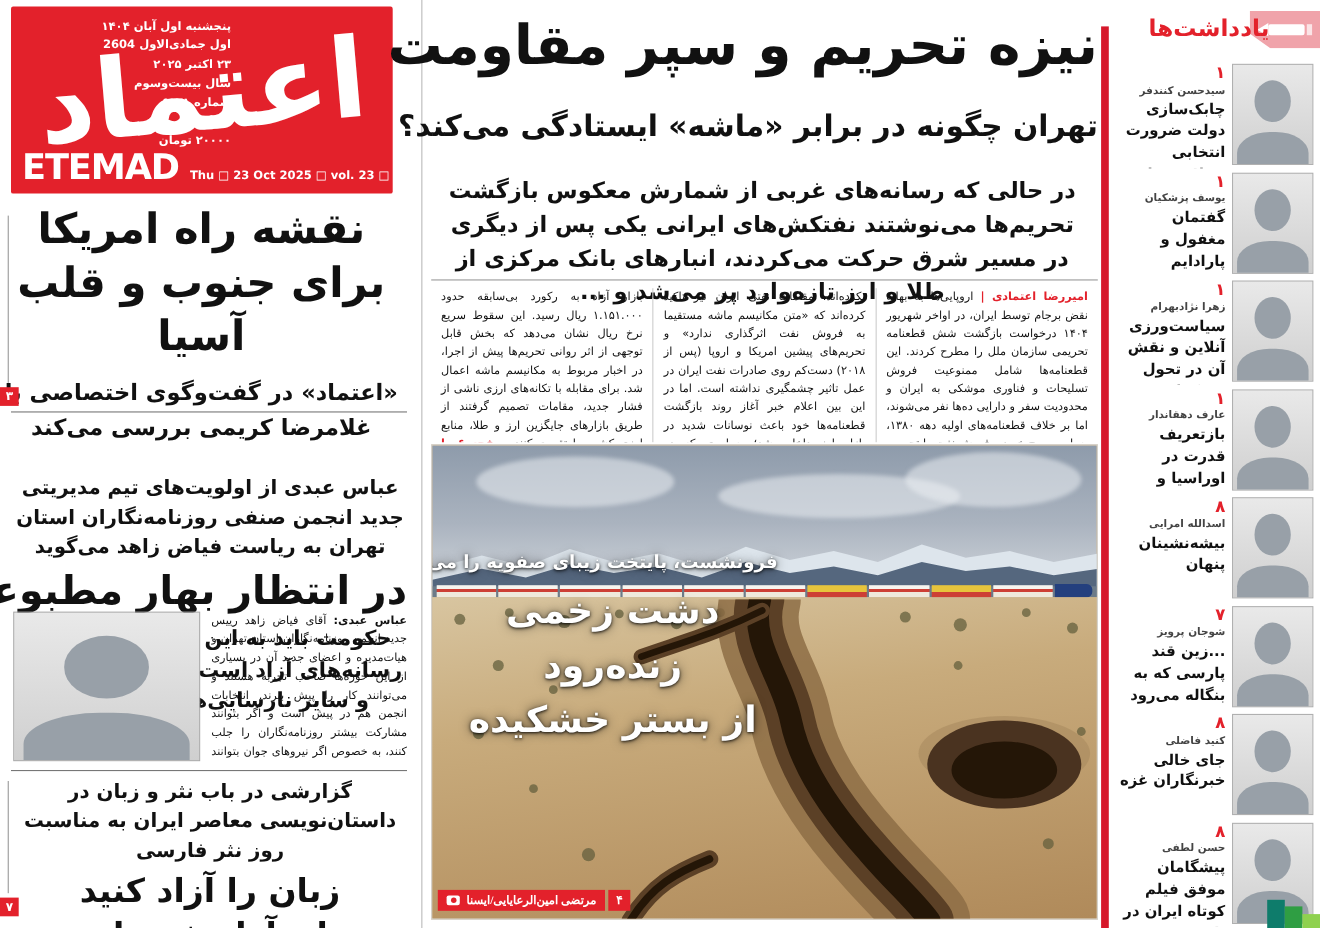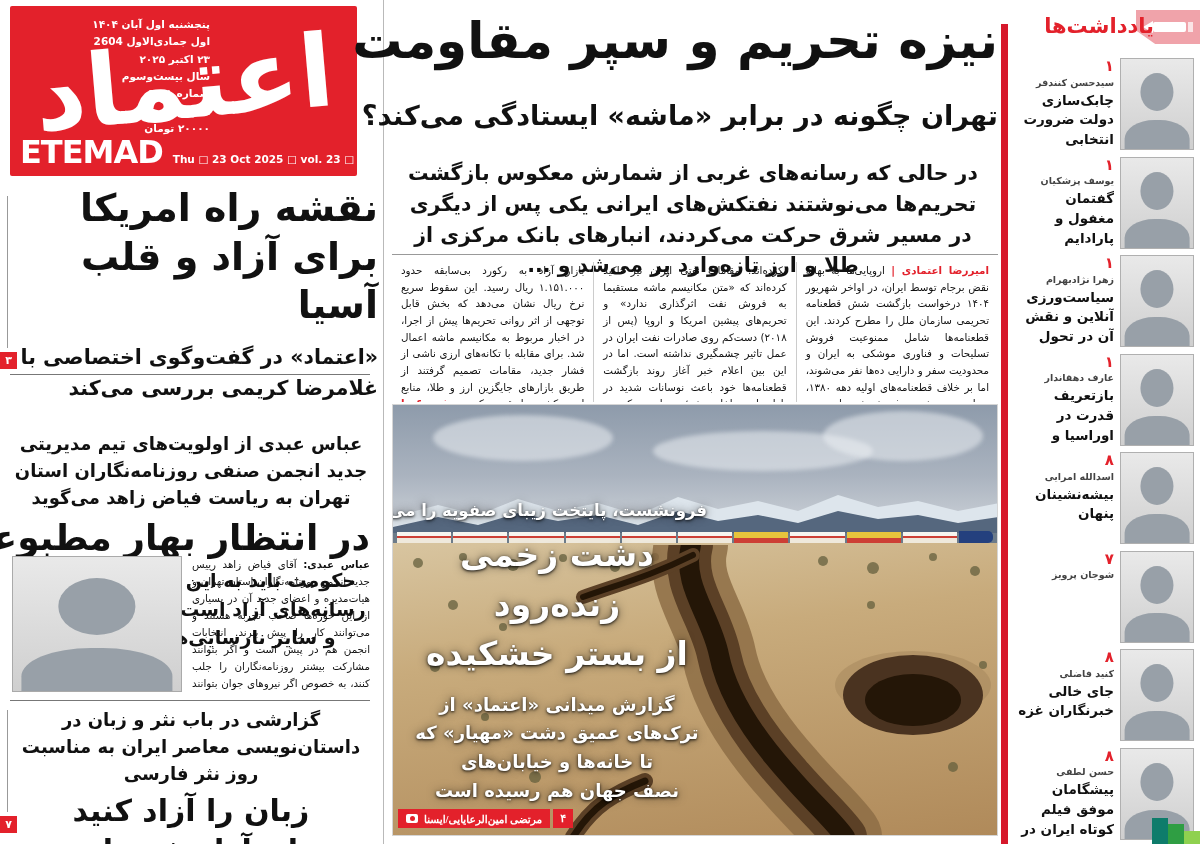--- a/index.html
+++ b/index.html
@@ -13,21 +13,21 @@
   .m-logo{position:absolute;left:50%;top:46%;transform:translate(-50%,-50%) rotate(-5deg);
           color:#fff;font-size:100px;font-weight:bold;line-height:1;white-space:nowrap;}
   .m-dates{position:absolute;left:60px;top:10px;width:140px;direction:rtl;text-align:right;
            color:#fff;font-size:10.5px;font-weight:bold;line-height:1.65;}
   .m-bottom{position:absolute;left:10px;right:8px;bottom:5px;display:flex;align-items:baseline;gap:10px;color:#fff;}
   .m-en{font-size:32px;font-weight:bold;letter-spacing:-1px;}
   .m-info{font-size:10.5px;font-weight:bold;white-space:nowrap;}
 
   
   .lcol-divider{left:383px;top:0;height:844px;border-left:1px solid #b9b9b9;}
-  .story1{left:20px;top:184px;width:358px;text-align:right;}
+  .story1{left:4px;top:184px;width:358px;text-align:center;}
   .s1-h{font-size:38px;font-weight:800;line-height:1.28;}
   .s1-sub{margin-top:12px;font-size:20.5px;font-weight:bold;line-height:1.5;}
   .hrule{left:10px;width:360px;border-top:1.5px solid #777;height:0;}
   .story2{left:12px;top:382px;width:358px;text-align:center;margin-top:48px;}
   .kicker{font-size:18px;font-weight:bold;line-height:1.5;}
   .s2-h{margin-top:6px;font-size:36px;font-weight:800;white-space:nowrap;}
   .s2-sub{margin-top:8px;font-size:19px;font-weight:bold;line-height:1.5;}
   .quote-row{left:12px;top:556px;width:358px;height:136px;display:flex;gap:10px;}
   .quote-photo{width:168px;height:134px;border:1px solid #aaa;flex:none;}
   .quote-text{flex:1;direction:rtl;text-align:justify;font-size:10.3px;line-height:1.65;overflow:hidden;}
@@ -121,21 +121,21 @@
       <span class="m-en">ETEMAD</span>
       <span class="m-info">Thu □ 23 Oct 2025 □ vol. 23 □ No.6171 □ 8 Pages □ 200000 Rials</span>
     </div>
   </div>
 
   <div class="abs lcol-divider"></div>
 
   <div class="abs story1 rtl">
     <div class="s1-h">
       <div>نقشه راه امریکا</div>
-      <div>برای آزاد و قلب آسیا</div>
+      <div>برای جنوب و قلب آسیا</div>
     </div>
     <div class="s1-sub">«اعتماد» در گفت‌وگوی اختصاصی با غلامرضا کریمی بررسی می‌کند</div>
   </div>
   <div class="abs vline" style="top:196px;height:152px;"></div>
   <div class="abs badge" style="left:0;top:352px;">۳</div>
 
   <div class="abs hrule" style="top:374px;"></div>
 
   <div class="abs story2 rtl">
     <div class="kicker">عباس عبدی از اولویت‌های تیم مدیریتی جدید انجمن صنفی روزنامه‌نگاران استان تهران به ریاست فیاض زاهد می‌گوید</div>
@@ -238,27 +238,20 @@
       <path d="M180,292 C200,260 222,248 252,236" stroke="#241607" stroke-width="7" fill="none" stroke-linecap="round"></path>
     </svg>
     <div class="overlay">
       <div class="ov-kicker">فرونشست، پایتخت زیبای صفویه را می‌بلعد</div>
       <div class="ov-head">
 
       <div>دشت زخمی</div>
           <div>زنده‌رود</div>
           <div>از بستر خشکیده</div>
         </div>
-      <div class="ov-deck">
-
-      <div>گزارش میدانی «اعتماد» از</div>
-          <div>ترک‌های عمیق دشت «مهیار» که</div>
-          <div>تا خانه‌ها و خیابان‌های</div>
-          <div>نصف جهان هم رسیده است</div>
-        </div>
     </div>
     <div class="credit">
       <div class="credit-text">
         <span>مرتضی امین‌الرعایایی/ایسنا</span>
         <span class="cam"></span>
       </div>
       <div class="credit-num">۴</div>
     </div>
   </div>
 
@@ -318,20 +311,21 @@
             <div class="sb-author">اسدالله امرایی</div>
             <div class="sb-t">بیشه‌نشینان پنهان</div>
           </div>
           <div class="sb-photo avatar"></div>
         </div>
 
         <div class="sb-item">
           <div class="sb-text">
             <div class="sb-num">۷</div>
             <div class="sb-author">شوجان پرویز</div>
+            <div class="sb-t">...زین قند پارسی که به بنگاله می‌رود</div>
           </div>
           <div class="sb-photo avatar"></div>
         </div>
 
         <div class="sb-item">
           <div class="sb-text">
             <div class="sb-num">۸</div>
             <div class="sb-author">کنید فاضلی</div>
             <div class="sb-t">جای خالی خبرنگاران غزه</div>
           </div>

